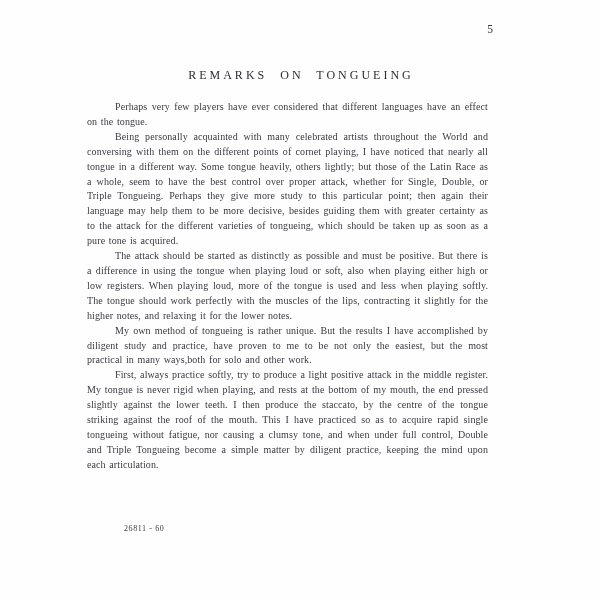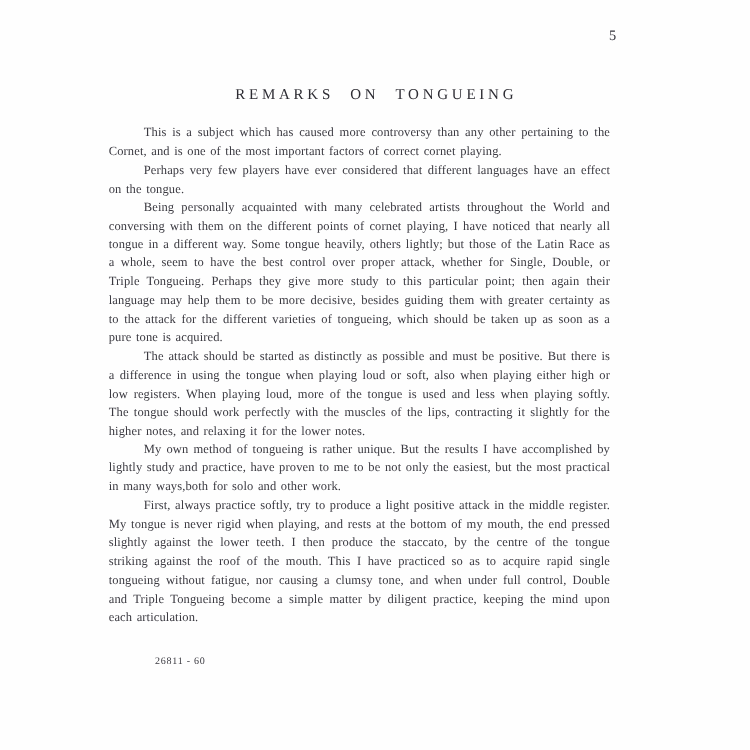--- a/index.html
+++ b/index.html
@@ -72,22 +72,21 @@
 </style>
 </head>
 <body>
 
 <div class="page">
   <div class="page-number">5</div>
 
   <h1 class="title">REMARKS ON TONGUEING</h1>
 
   <div class="body-text">
-      <p class="para">This is a subject which has caused more controversy than any other pertaining to the Cornet, and is one of the most important factors of correct cornet playing.</p>
       <p class="para">Perhaps very few players have ever considered that different languages have an effect on the tongue.</p>
       <p class="para">Being personally acquainted with many celebrated artists throughout the World and conversing with them on the different points of cornet playing, I have noticed that nearly all tongue in a different way. Some tongue heavily, others lightly; but those of the Latin Race as a whole, seem to have the best control over proper attack, whether for Single, Double, or Triple Tongueing. Perhaps they give more study to this particular point; then again their language may help them to be more decisive, besides guiding them with greater certainty as to the attack for the different varieties of tongueing, which should be taken up as soon as a pure tone is acquired.</p>
       <p class="para">The attack should be started as distinctly as possible and must be positive. But there is a difference in using the tongue when playing loud or soft, also when playing either high or low registers. When playing loud, more of the tongue is used and less when playing softly. The tongue should work perfectly with the muscles of the lips, contracting it slightly for the higher notes, and relaxing it for the lower notes.</p>
-      <p class="para">My own method of tongueing is rather unique. But the results I have accomplished by lightly study and practice, have proven to me to be not only the easiest, but the most practical in many ways,both for solo and other work.</p>
+      <p class="para">My own method of tongueing is rather unique. But the results I have accomplished by diligent study and practice, have proven to me to be not only the easiest, but the most practical in many ways,both for solo and other work.</p>
       <p class="para">First, always practice softly, try to produce a light positive attack in the middle register. My tongue is never rigid when playing, and rests at the bottom of my mouth, the end pressed slightly against the lower teeth. I then produce the staccato, by the centre of the tongue striking against the roof of the mouth. This I have practiced so as to acquire rapid single tongueing without fatigue, nor causing a clumsy tone, and when under full control, Double and Triple Tongueing become a simple matter by diligent practice, keeping the mind upon each articulation.</p>
     </div>
 
   <div class="plate-number">26811 - 60</div>
 </div>
 
 </body></html>

